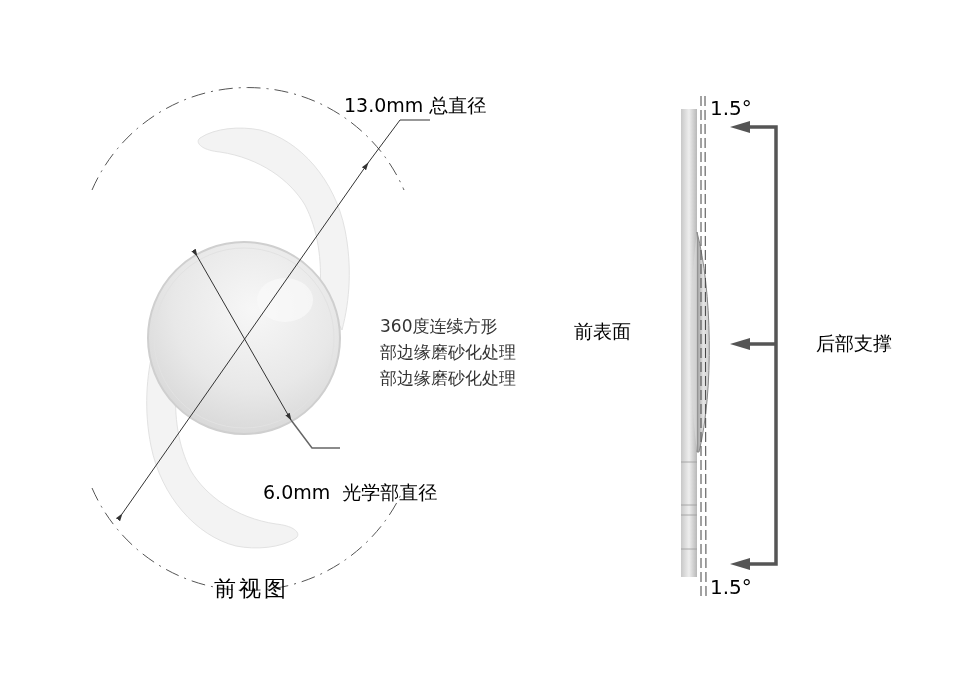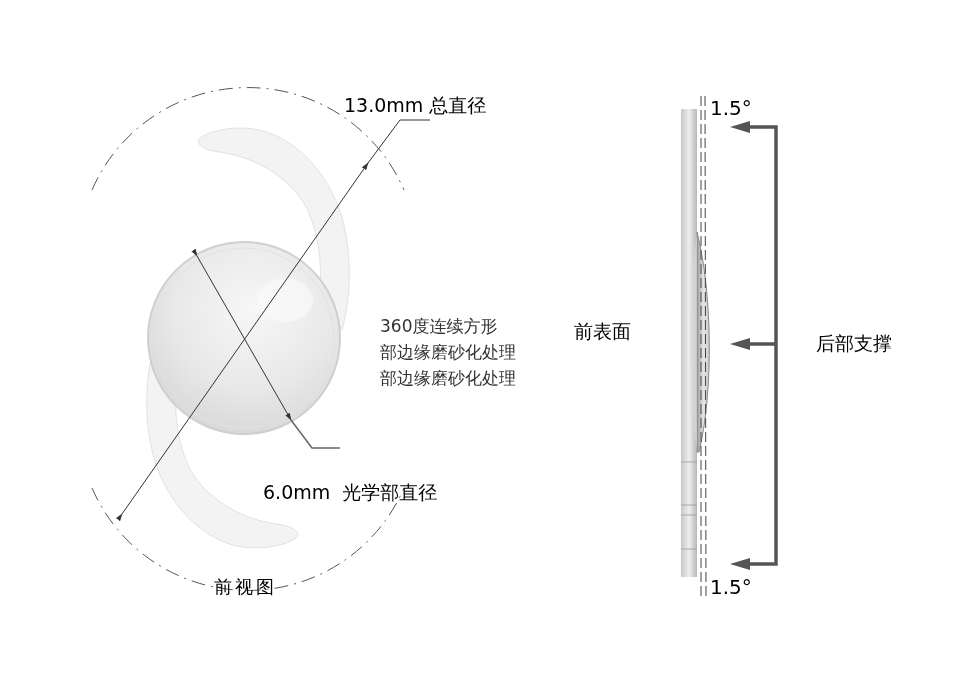--- a/index.html
+++ b/index.html
@@ -81,18 +81,18 @@
   </g>
 </svg>
 
 <div class="label" style="left:344px; top:96px;">13.0mm 总直径</div>
 <div class="label" style="left:263px; top:483px; white-space:pre;">6.0mm  光学部直径</div>
 <div class="note">
   <div>360度连续方形</div>
   <div>部边缘磨砂化处理</div>
   <div>部边缘磨砂化处理</div>
 </div>
-<div class="label" style="left:214px; top:578px; font-size:18px; letter-spacing:3px;">前视图</div>
+<div class="label" style="left:214px; top:578px; font-size:22px; letter-spacing:3px;">前视图</div>
 
 <div class="label" style="left:574px; top:322px;">前表面</div>
 <div class="label" style="left:816px; top:334px;">后部支撑</div>
 <div class="label" style="left:710px; top:98px; font-size:20px;">1.5°</div>
 <div class="label" style="left:710px; top:577px; font-size:20px;">1.5°</div>
 
 </body></html>

